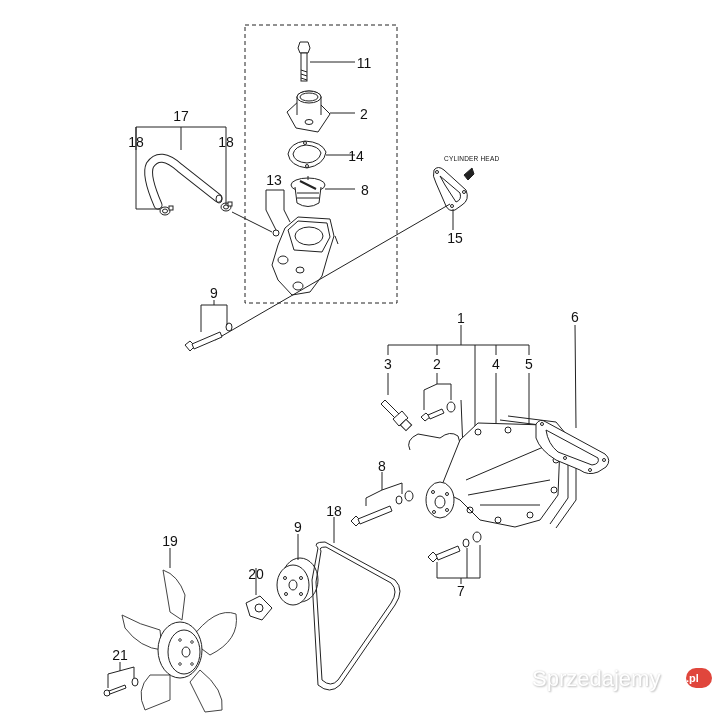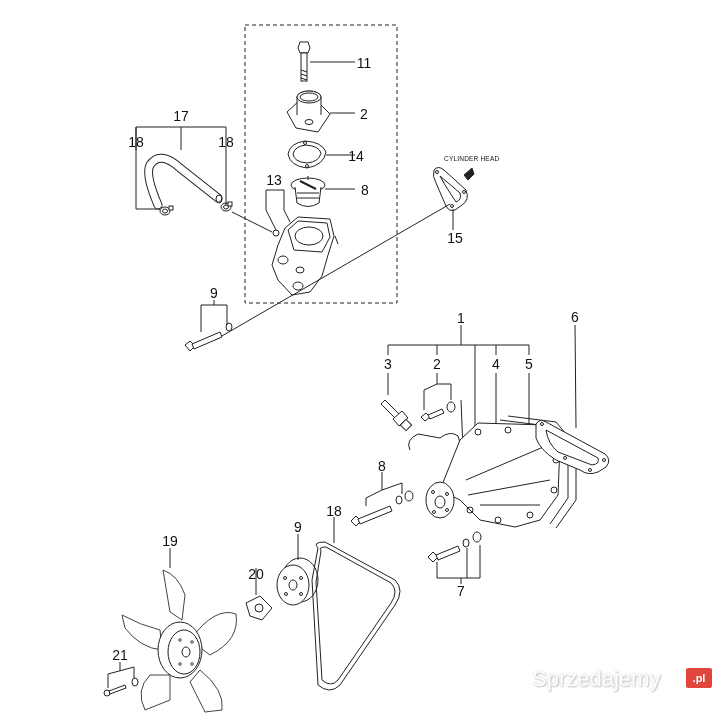--- a/index.html
+++ b/index.html
@@ -1,21 +1,21 @@
 <!DOCTYPE html>
 <html><head>
 <meta charset="utf-8">
 <style>
   html, body { margin:0; padding:0; background:#ffffff; }
   body { width:720px; height:720px; position:relative; overflow:hidden; font-family:"Liberation Sans", sans-serif; }
   #diagram { position:absolute; left:0; top:0; width:720px; height:720px; }
   .callout { position:absolute; font-size:14px; color:#111; transform:translate(-50%,-50%); line-height:1; }
   .small-label { position:absolute; font-size:6.5px; color:#111; letter-spacing:0.2px; }
   .watermark { position:absolute; left:532px; top:666px; font-family:"Liberation Sans", sans-serif; font-weight:normal; font-size:22px; color:#ffffff; text-shadow:0 0 2px #cfcfcf, 1px 1px 2px #bdbdbd; }
-  .wm-badge { position:absolute; left:686px; top:668px; width:26px; height:20px; border-radius:2px; background:#e0463c; color:#fff; font-size:11px; font-weight:bold; text-align:center; line-height:20px; }
+  .wm-badge { position:absolute; left:686px; top:668px; width:26px; height:20px; border-radius:10px; background:#e0463c; color:#fff; font-size:11px; font-weight:bold; line-height:20px; }
 </style>
 </head>
 <body>
 
 <svg id="diagram" viewBox="0 0 720 720" xmlns="http://www.w3.org/2000/svg" fill="none" stroke="#222" stroke-width="1">
 
   <rect x="245" y="25" width="152" height="278" stroke-dasharray="4,3"></rect>
 
   <g>
     <polygon points="300,42 308,42 310,48 308,53 300,53 298,48" fill="#fff"></polygon>

